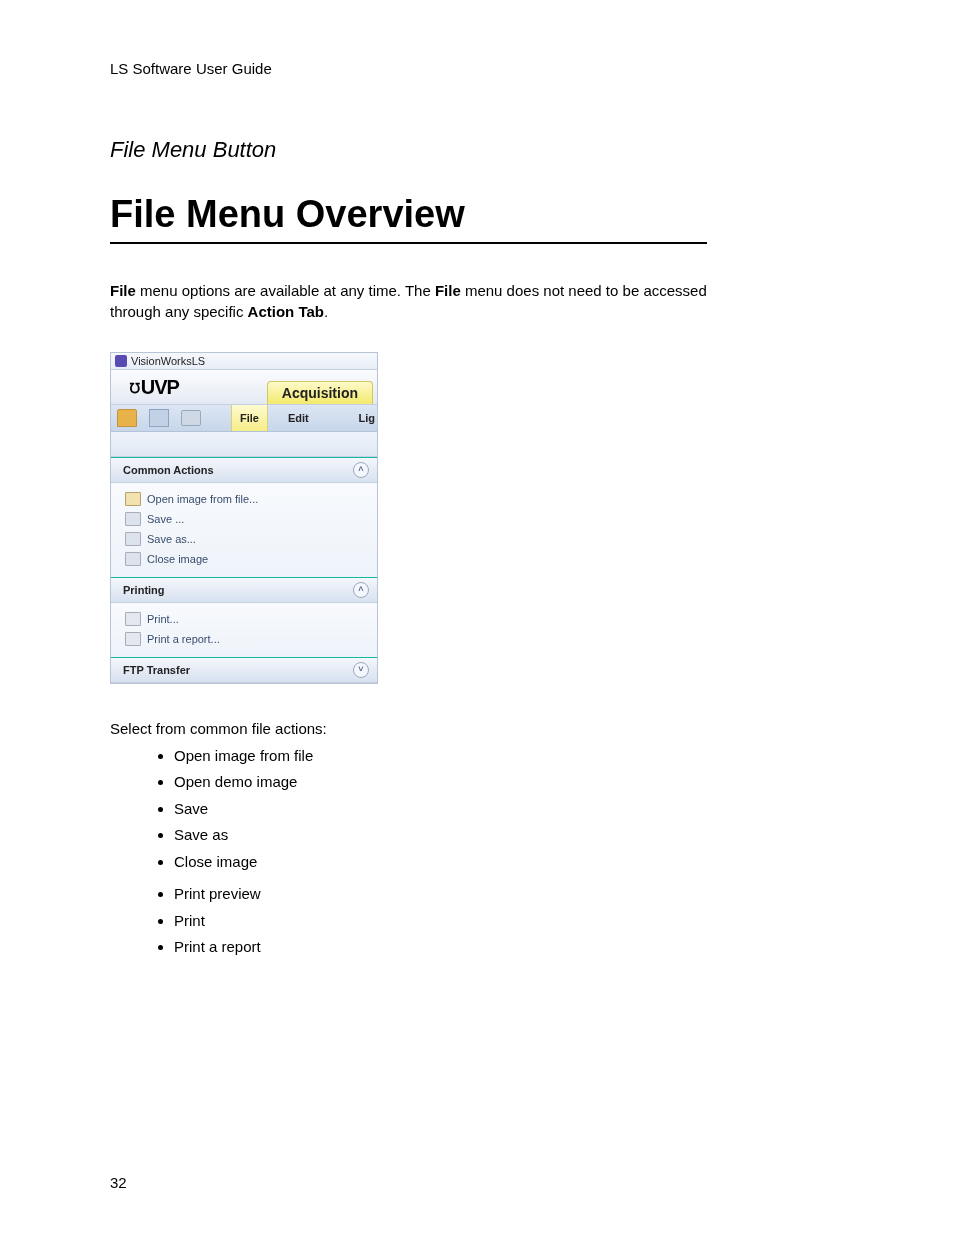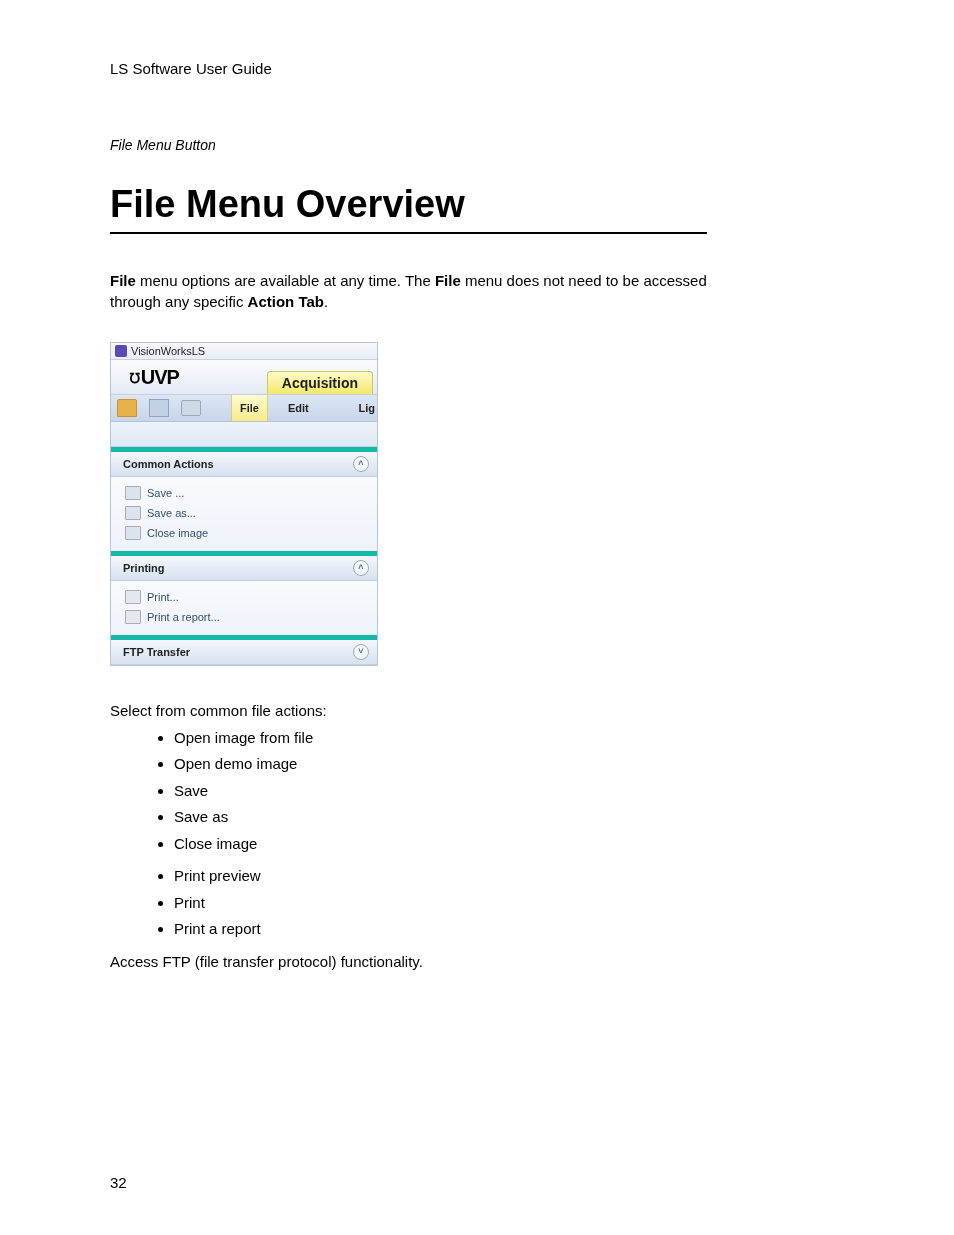--- a/index.html
+++ b/index.html
@@ -16,21 +16,21 @@
     position: relative;
     box-sizing: border-box;
     padding: 60px 110px 40px 110px;
   }
   .header-guide {
     font-size: 15px;
     margin-bottom: 60px;
   }
   .subtitle {
     font-style: italic;
-    font-size: 14px;
+    font-size: 22px;
     margin-bottom: 30px;
   }
   .title {
     font-family: Arial, sans-serif;
     font-weight: 900;
     font-size: 38px;
     letter-spacing: 0px;
     margin: 0 0 6px 0;
   }
   .title-rule {
@@ -132,21 +132,21 @@
     background: linear-gradient(#fefbd0,#f6ec88);
     border-left: 1px solid #d8d080;
     border-right: 1px solid #d8d080;
   }
   .spacer-strip {
     height: 24px;
     background: linear-gradient(#eef3fa,#dfe8f4);
     border-bottom: 1px solid #c6d0e0;
   }
   .panel {
-    border-top: 5px solid #14b8a6;
+    border-top: 1px solid #14b8a6;
   }
   .panel-header {
     background: linear-gradient(#f4f7fc,#d7e1f0);
     border-bottom: 1px solid #c6d0e0;
     padding: 4px 8px 4px 12px;
     font-weight: bold;
     font-size: 11px;
     display: flex;
     justify-content: space-between;
     align-items: center;
@@ -236,20 +236,24 @@
     </div>
 
     <div class="spacer-strip"></div>
 
     <div class="panel">
       <div class="panel-header">
         <span>Common Actions</span>
         <span class="chev">˄</span>
       </div>
       <div class="panel-body">
+        <div class="menu-item">
+          <span class="mi-icon"></span>
+          <span>Open image from file...</span>
+        </div>
         <div class="menu-item">
           <span class="mi-icon gray"></span>
           <span>Save ...</span>
         </div>
         <div class="menu-item">
           <span class="mi-icon gray"></span>
           <span>Save as...</span>
         </div>
         <div class="menu-item">
           <span class="mi-icon gray"></span>
@@ -291,17 +295,16 @@
       <li>Open demo image</li>
       <li>Save</li>
       <li>Save as</li>
       <li>Close image</li>
     </ul>
     <ul>
       <li>Print preview</li>
       <li>Print</li>
       <li>Print a report</li>
     </ul>
-    <div>Access FTP (file transfer protocol) functionality.</div>
   </div>
 
   <div class="page-number">32</div>
 </div>
 
 </body></html>

